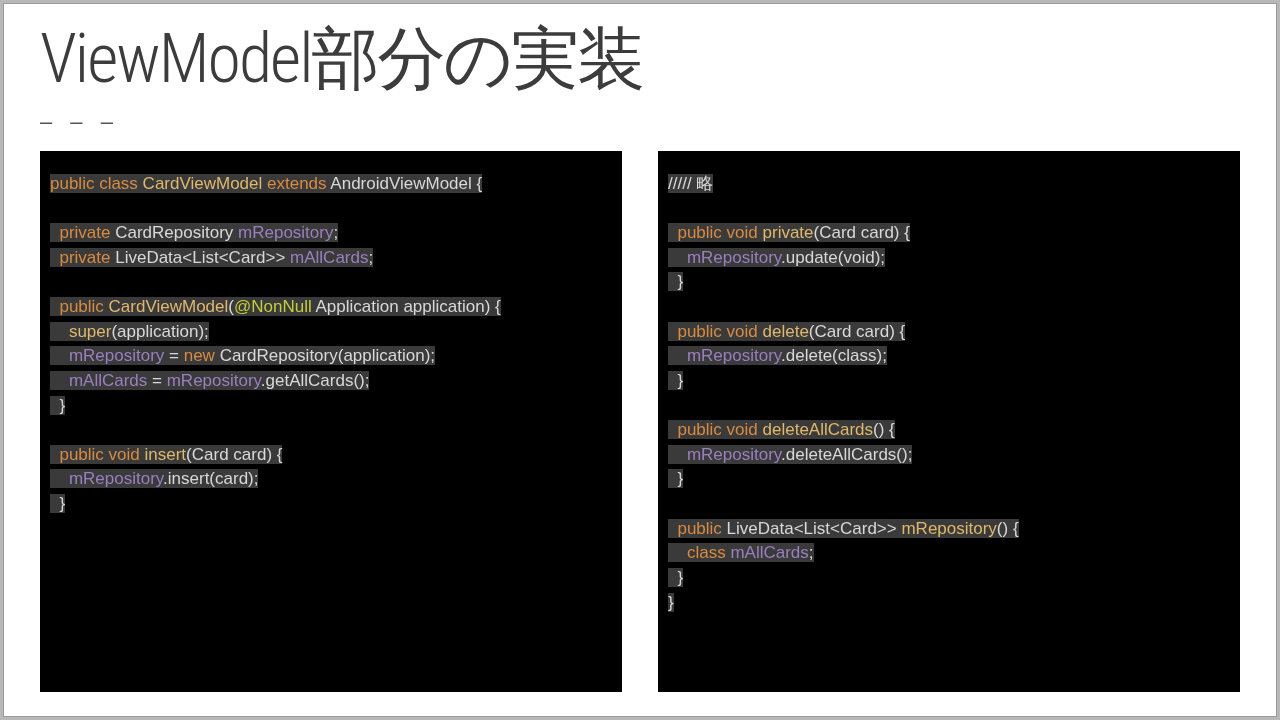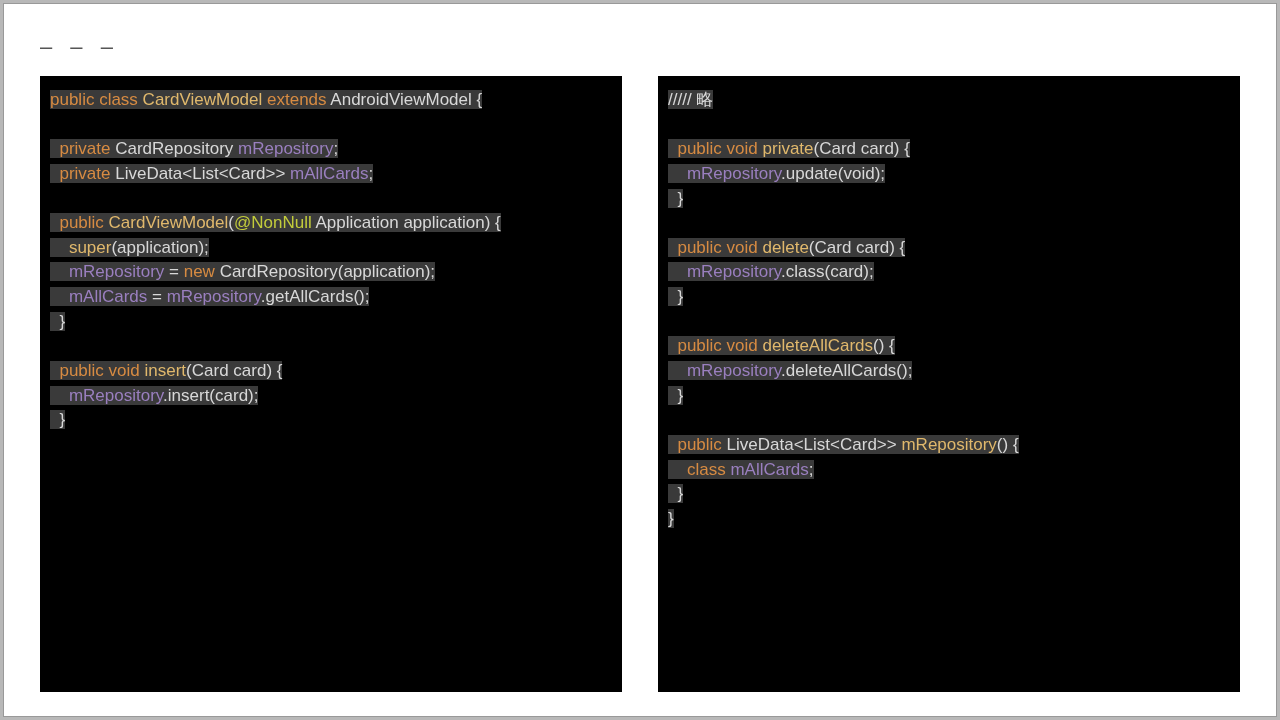--- a/index.html
+++ b/index.html
@@ -37,21 +37,21 @@
     margin-bottom: 16px;
   }
   .cols {
     flex: 1;
     display: flex;
     gap: 36px;
   }
   .codeblock {
     background: #000000;
     flex: 1;
-    padding: 12px 10px;
+    padding: 21px 10px;
     overflow: hidden;
   }
   pre.code {
     font-family: "Segoe UI", "Helvetica Neue", Arial, sans-serif;
     font-size: 17px;
     line-height: 1.45;
     color: #d4d4d4;
     white-space: pre;
   }
   
@@ -61,20 +61,21 @@
   .mem  { color: #9a7fbf; }  
   .meth { color: #e0b86c; }  
   .par  { color: #d8d8d8; }  
   .pun  { color: #d8d8d8; }
   .hl   { background: #3a3a3a; } 
 </style>
 </head>
 <body>
 
 <div class="slide">
+  <h1 class="title">ViewModel部分の実装</h1>
   <div class="dashes">– – –</div>
   <div class="cols">
     <div class="codeblock">
       <pre class="code" id="code-left"><span class="hl"><span class="kw">public class </span><span class="meth">CardViewModel </span><span class="kw">extends </span><span class="type">AndroidViewModel {</span></span>
 
 <span class="hl"><span class="pun">  </span><span class="kw">private </span><span class="type">CardRepository </span><span class="mem">mRepository</span><span class="pun">;</span></span>
 <span class="hl"><span class="pun">  </span><span class="kw">private </span><span class="type">LiveData&lt;List&lt;Card&gt;&gt; </span><span class="mem">mAllCards</span><span class="pun">;</span></span>
 
 <span class="hl"><span class="pun">  </span><span class="kw">public </span><span class="meth">CardViewModel</span><span class="pun">(</span><span class="anno">@NonNull </span><span class="type">Application </span><span class="par">application</span><span class="pun">) {</span></span>
 <span class="hl"><span class="pun">    </span><span class="meth">super</span><span class="pun">(application);</span></span>
@@ -88,21 +89,21 @@
 </pre>
     </div>
     <div class="codeblock">
       <pre class="code" id="code-right"><span class="hl"><span class="pun">///// 略</span></span>
 
 <span class="hl"><span class="pun">  </span><span class="kw">public void </span><span class="meth">private</span><span class="pun">(Card card) {</span></span>
 <span class="hl"><span class="pun">    </span><span class="mem">mRepository</span><span class="pun">.update(void);</span></span>
 <span class="hl"><span class="pun">  }</span></span>
 
 <span class="hl"><span class="pun">  </span><span class="kw">public void </span><span class="meth">delete</span><span class="pun">(Card card) {</span></span>
-<span class="hl"><span class="pun">    </span><span class="mem">mRepository</span><span class="pun">.class(card);</span></span>
+<span class="hl"><span class="pun">    </span><span class="mem">mRepository</span><span class="pun">.delete(class);</span></span>
 <span class="hl"><span class="pun">  }</span></span>
 
 <span class="hl"><span class="pun">  </span><span class="kw">public void </span><span class="meth">deleteAllCards</span><span class="pun">() {</span></span>
 <span class="hl"><span class="pun">    </span><span class="mem">mRepository</span><span class="pun">.deleteAllCards();</span></span>
 <span class="hl"><span class="pun">  }</span></span>
 
 <span class="hl"><span class="pun">  </span><span class="kw">public </span><span class="type">LiveData&lt;List&lt;Card&gt;&gt; </span><span class="meth">mRepository</span><span class="pun">() {</span></span>
 <span class="hl"><span class="pun">    </span><span class="kw">class </span><span class="mem">mAllCards</span><span class="pun">;</span></span>
 <span class="hl"><span class="pun">  }</span></span>
 <span class="hl"><span class="pun">}</span></span>

